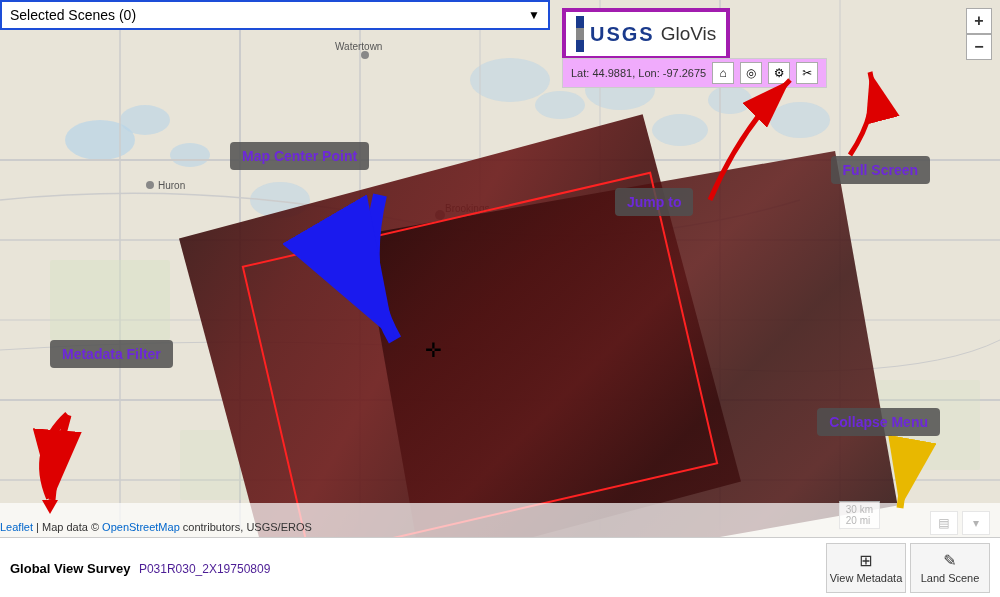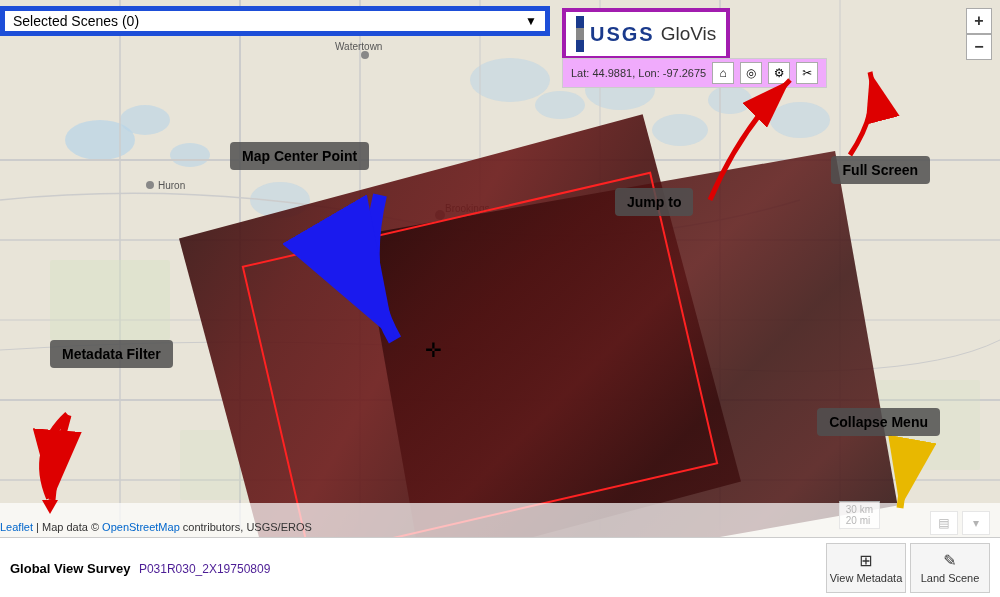--- a/index.html
+++ b/index.html
@@ -132,40 +132,39 @@
     }
 
     
     #selected-scenes {
       position: absolute;
       top: 0;
       left: 0;
       width: 550px;
       height: 30px;
       background: white;
-      border: 5px solid #1d4ed8;
+      border: 2px solid #1d4ed8;
       display: flex;
       align-items: center;
       padding: 0 8px;
       font-size: 14px;
       z-index: 100;
       cursor: pointer;
-      margin-top: 6px;
     }
 
     #selected-scenes .dropdown-arrow {
       margin-left: auto;
       font-size: 12px;
     }
 
     
     .annotation-label {
       position: absolute;
       background: rgba(80, 80, 80, 0.85);
-      color: #000000;
+      color: #6d28d9;
       padding: 6px 12px;
       border-radius: 4px;
       font-size: 14px;
       font-weight: bold;
       z-index: 200;
       white-space: nowrap;
     }
 
     #label-map-center {
       top: 142px;

